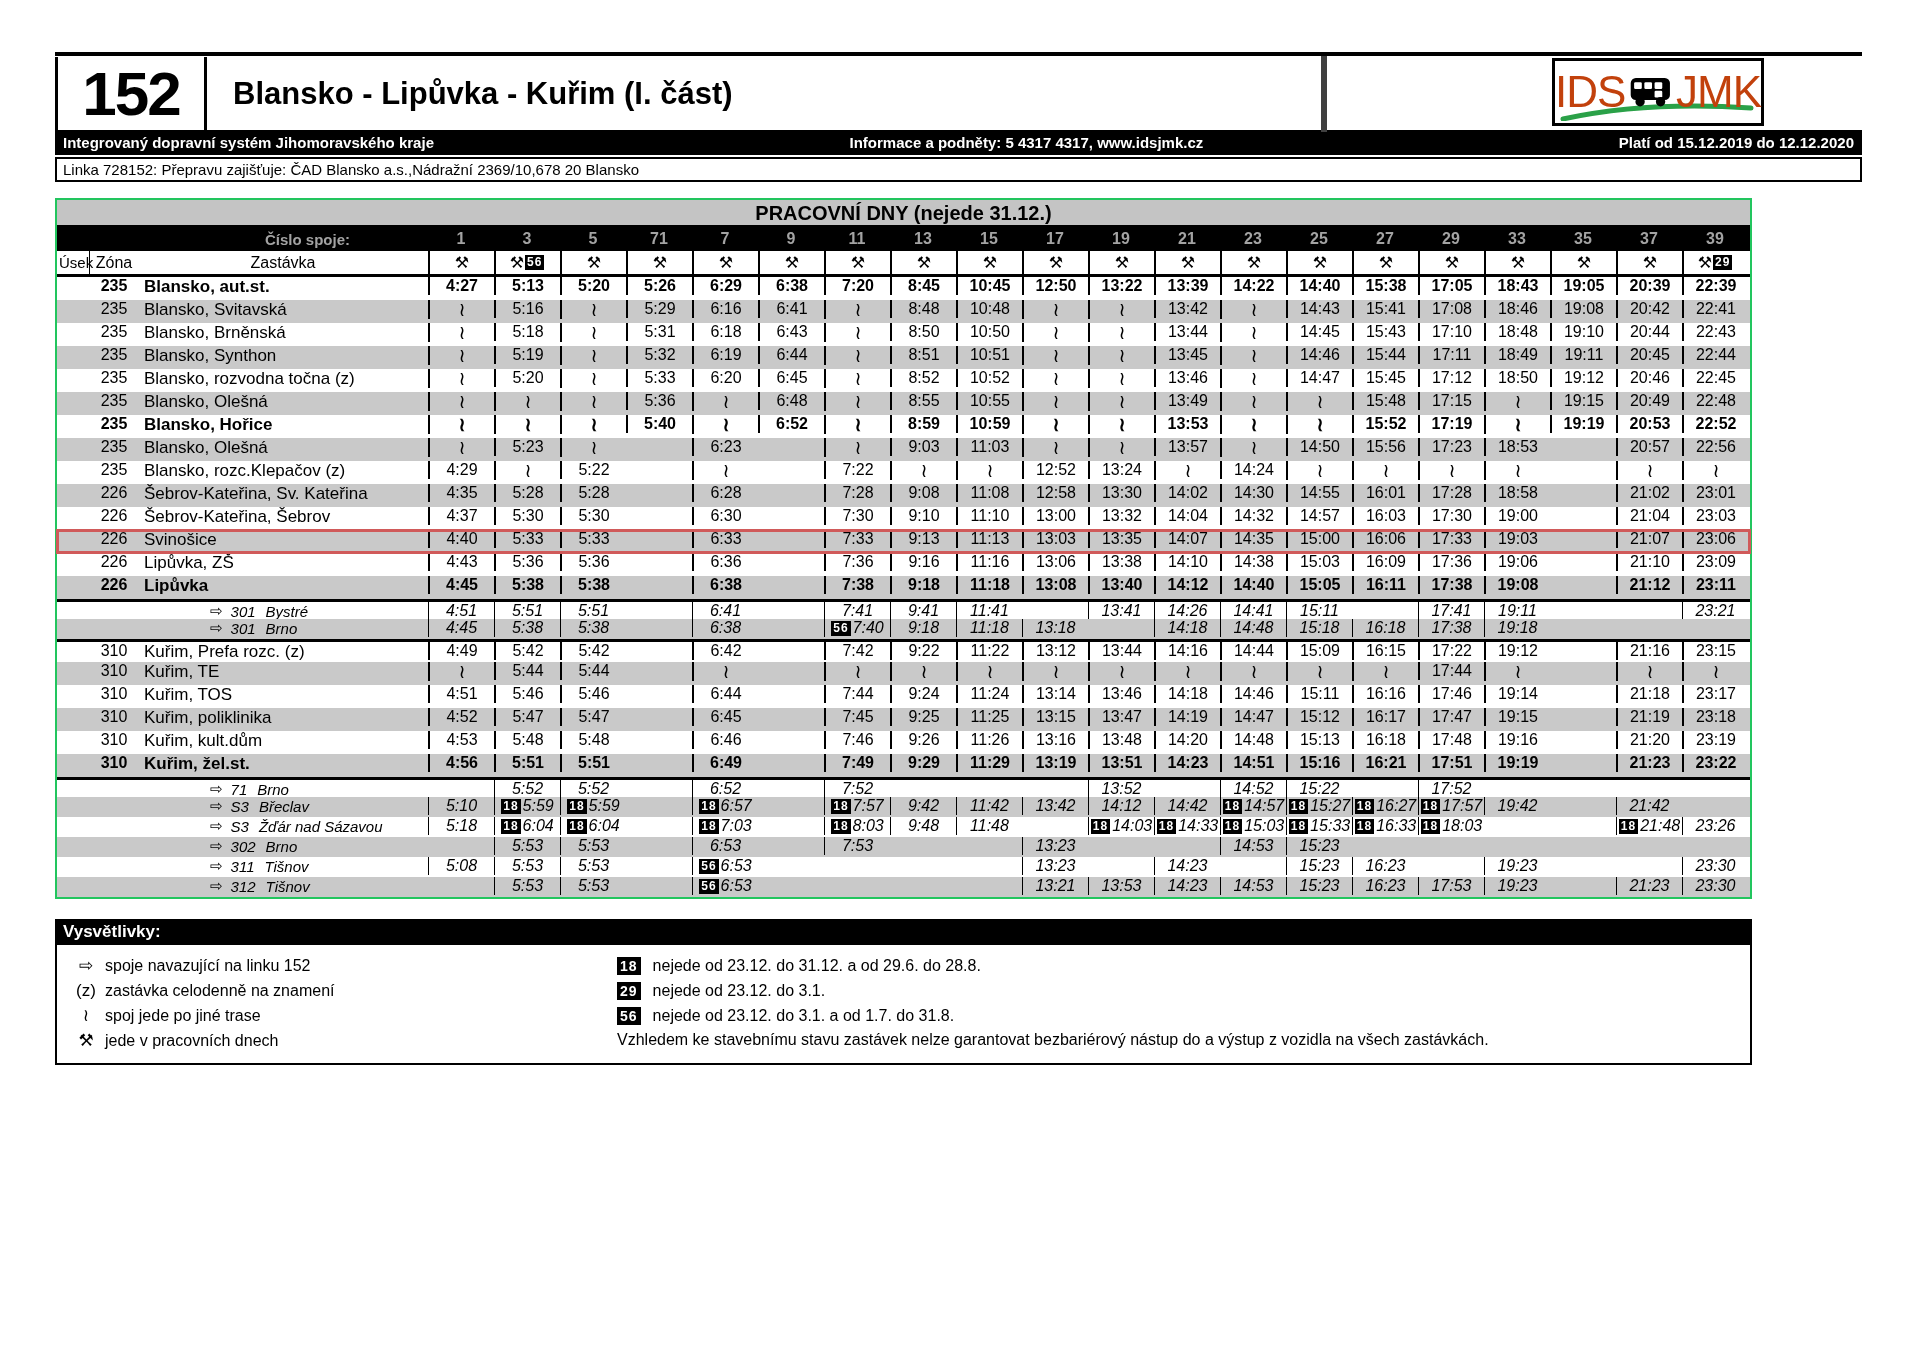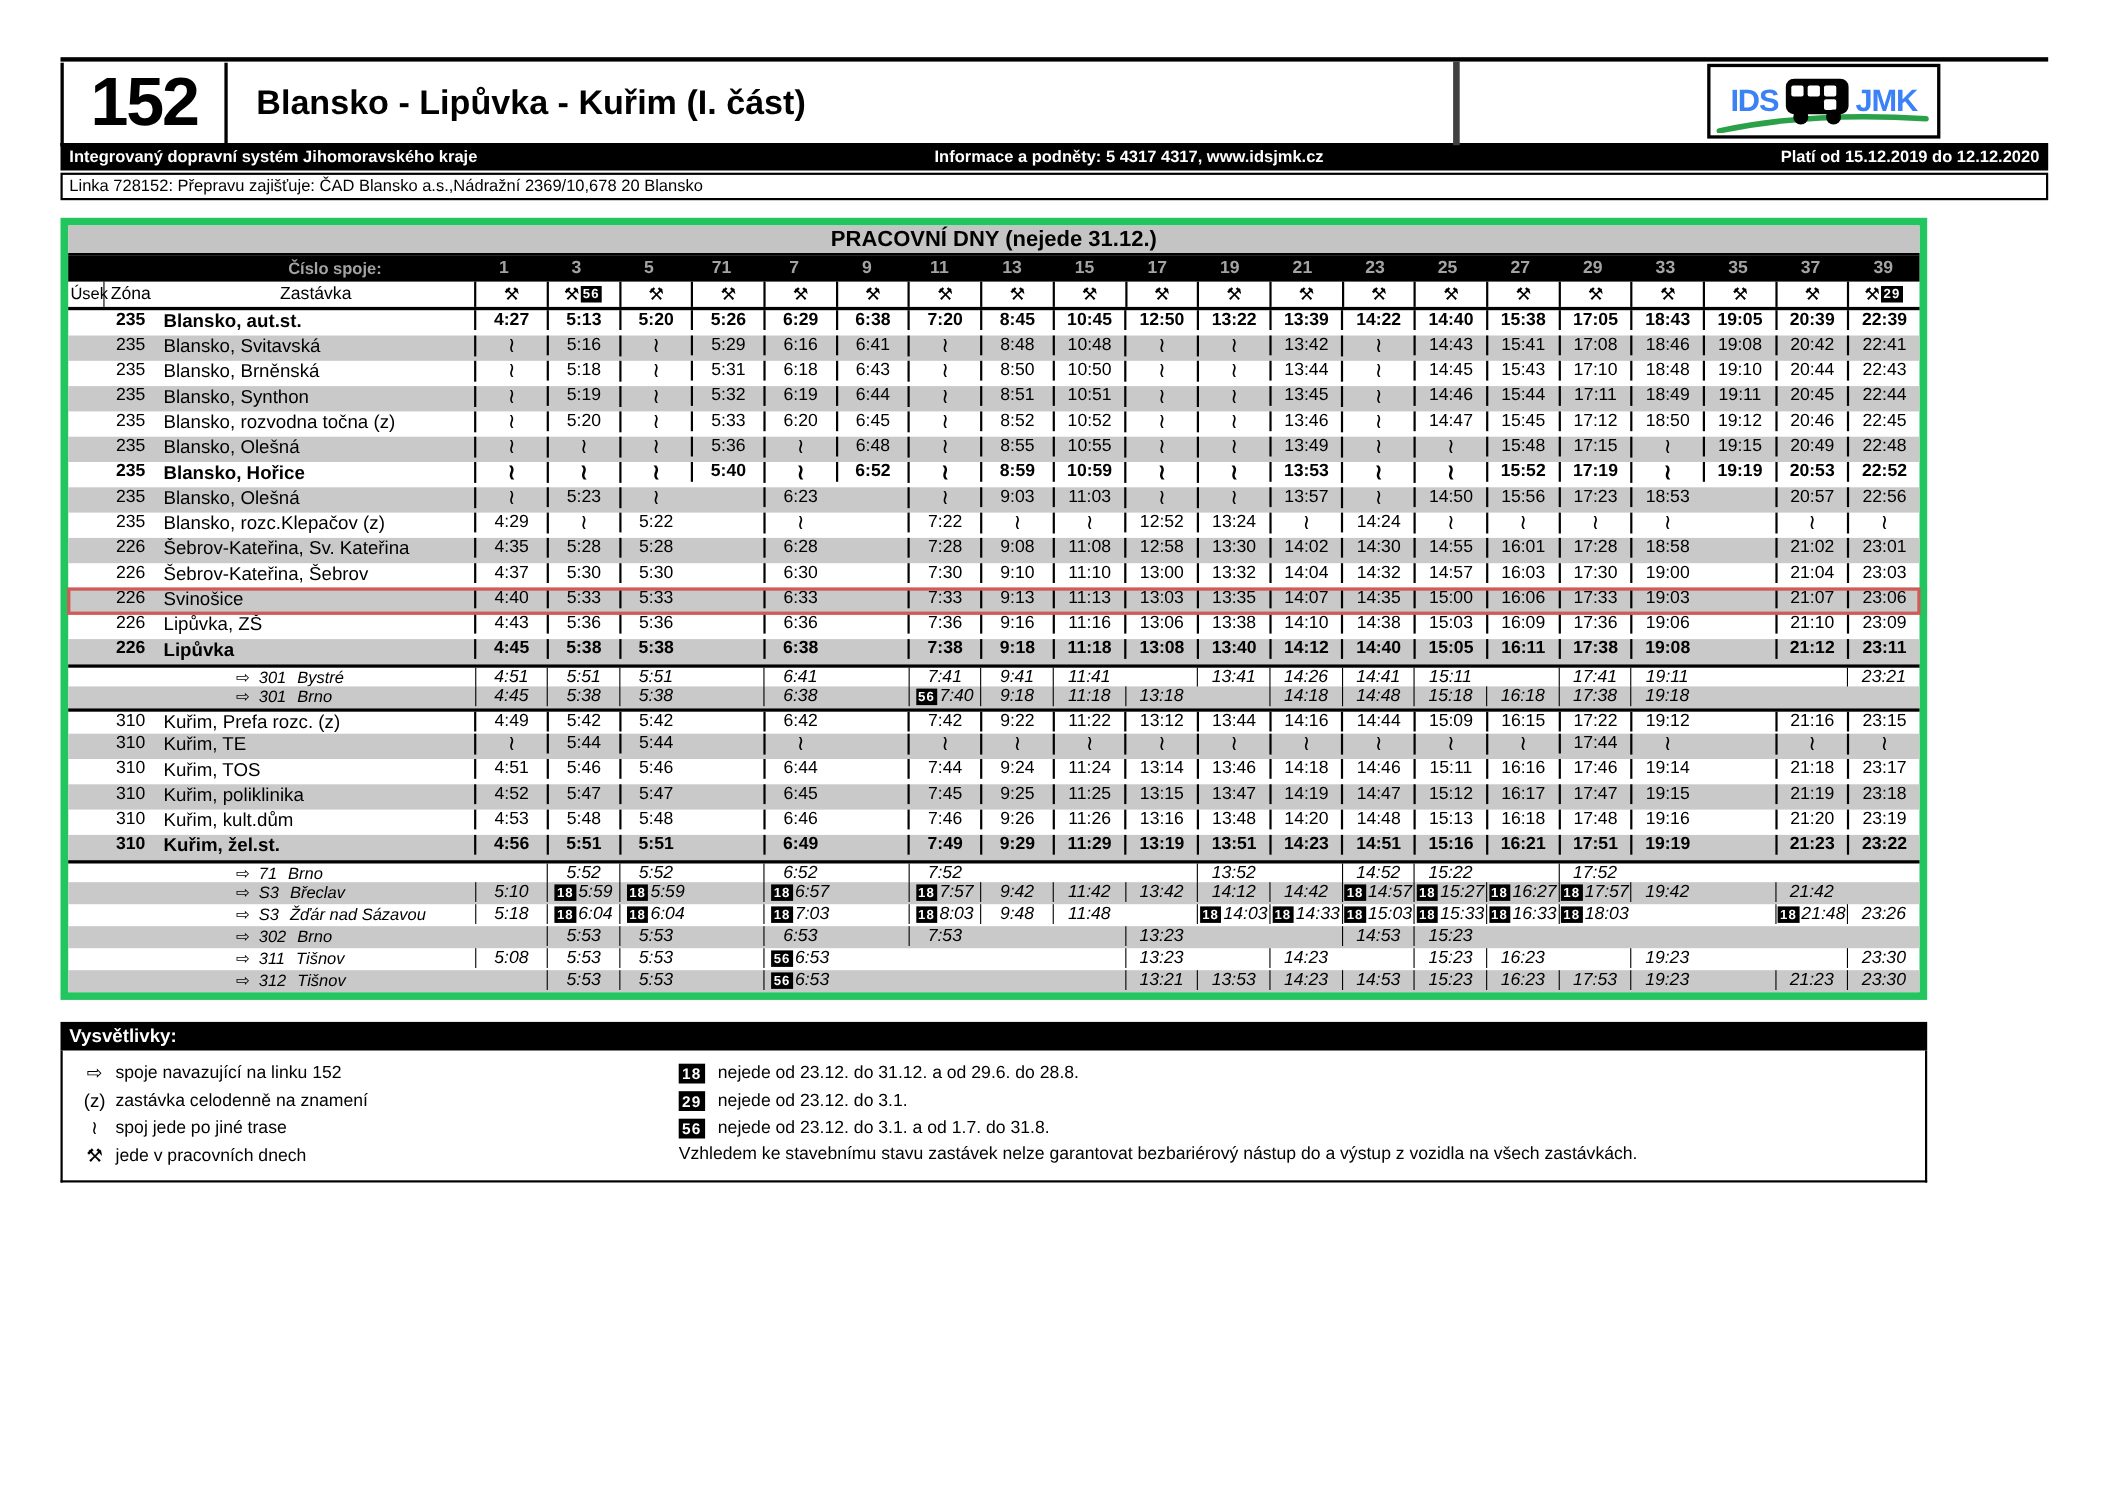--- a/index.html
+++ b/index.html
@@ -10,32 +10,32 @@
   
   .hdr { position:relative; height:78px; border-top:4px solid #000; }
   .line-box { position:absolute; left:0; top:1px; width:152px; height:76px;
     border:3px solid #000; border-top:none; display:flex; align-items:center; justify-content:center;
     font-size:62px; font-weight:bold; letter-spacing:-2px; }
   .title-box { position:absolute; left:152px; top:0; width:1120px; height:76px;
     border-right:6px solid #404040; display:flex; align-items:center; padding-left:26px;
     font-size:31px; font-weight:bold; }
   .logo { position:absolute; right:98px; top:2px; width:212px; height:68px;
     border:3px solid #000; background:#fff; display:flex; align-items:center; justify-content:center; gap:4px; }
-  .logo .green-txt { color:#3b82f6; font-size:28px; font-weight:bold; letter-spacing:-1px; z-index:2; }
+  .logo .green-txt { color:#c2410c; font-size:44px; font-weight:normal; letter-spacing:-1px; z-index:2; }
   .logo svg { z-index:2; }
   .logo .swoosh { position:absolute; left:2px; bottom:2px; z-index:1; }
 
   
   .bar1 { margin-top:0; height:25px; background:#000; color:#fff; display:flex;
     justify-content:space-between; align-items:center; padding:0 8px; font-size:15px; font-weight:bold; }
   .bar2 { margin-top:2px; height:25px; border:2px solid #000; font-size:15px;
     display:flex; align-items:center; padding-left:6px; }
 
   
-  .tt { margin-top:16px; width:1697px; border:7px solid #22c55e; }
+  .tt { margin-top:16px; width:1697px; border:2px solid #22c55e; }
   .tt-title { height:27px; background:#c4c4c4; text-align:center; font-weight:bold;
     font-size:20px; line-height:27px; border-bottom:2px solid #000; }
   .tt-head { display:flex; background:#000; color:#a3a3a3; height:24px; align-items:center;
     font-weight:bold; font-size:16px; }
   .tt-head .lbl { width:371px; text-align:right; padding-right:78px; font-size:15px; }
   .tn { width:66px; text-align:center; flex:0 0 auto; }
   .tt-sym { display:flex; height:26px; border-bottom:3px solid #000; align-items:stretch;
     font-size:16px; }
   .usek-h { width:33px; border-right:1px solid #000; display:flex; align-items:center; padding-left:2px; font-size:15px; }
   .zona-h { width:48px; display:flex; align-items:center; justify-content:center; }

